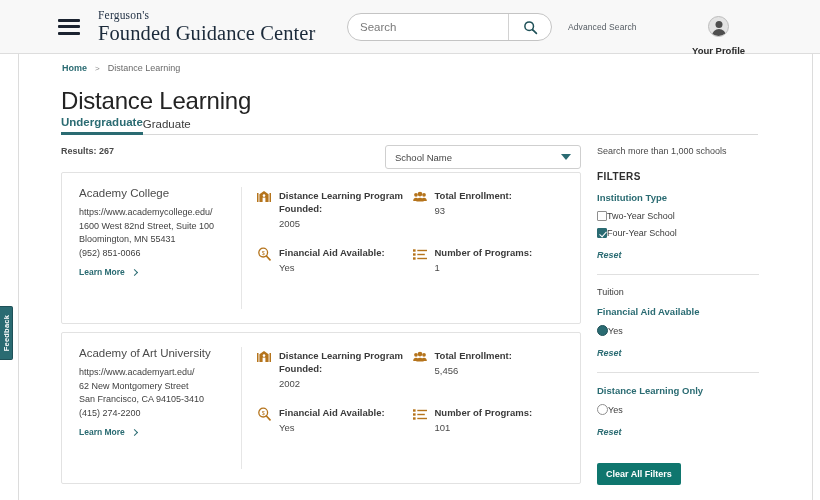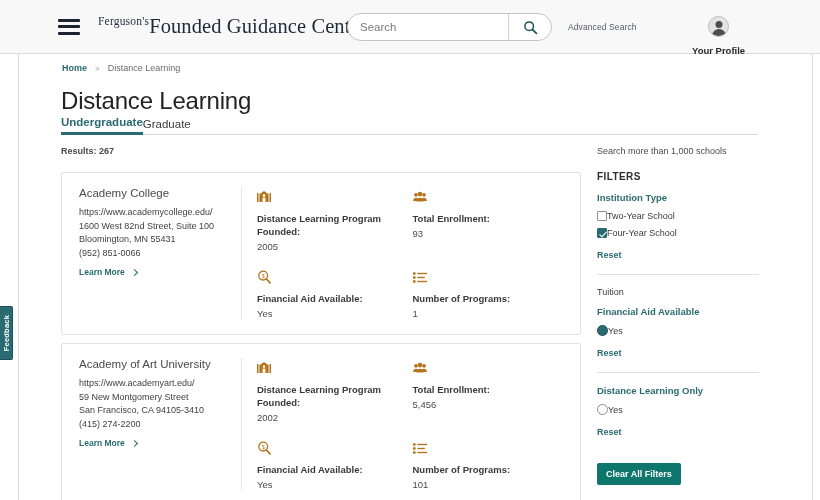--- a/index.html
+++ b/index.html
@@ -30,21 +30,21 @@
     margin-left: 58px;
     display: flex; flex-direction: column; justify-content: space-between;
     cursor: pointer;
   }
   .hamburger span {
     display: block; height: 3px; width: 22px;
     background: #1b2330; border-radius: 1px;
   }
   .brand {
     margin-left: 18px;
-    display: flex; flex-direction: row;
+    display: flex; flex-direction: column;
     line-height: 1;
     color: #1b2a3a;
     font-family: "Liberation Serif", serif;
   }
   .brand-top {
     font-size: 11.5px; letter-spacing: .2px; color: #223144;
     margin-bottom: 2px;
   }
   .brand-main {
     font-size: 20.5px; letter-spacing: .1px; color: #1b2a3a;
@@ -205,21 +205,21 @@
   }
 
   .card-right {
     flex: 1;
     display: grid;
     grid-template-columns: 1fr 1fr;
     grid-auto-rows: min-content;
     row-gap: 16px;
     padding: 2px 12px 0 15px;
   }
-  .fact { display: flex; gap: 8px; align-items: flex-start; flex-direction: column; }
+  .fact { display: flex; gap: 8px; align-items: flex-start; }
   .fact-ico {
     width: 14px; height: 14px; flex: 0 0 14px;
     margin-top: 1px;
     display: flex; align-items: center; justify-content: center;
   }
   .fact-text { line-height: 13px; }
   .fact-label {
     font-size: 9.5px; font-weight: bold; color: #3a3a3a;
     display: block;
   }
@@ -257,21 +257,21 @@
     transform: rotate(42deg);
   }
   .rad {
     width: 11px; height: 11px; flex: 0 0 11px;
     border: 1.4px solid #8f8f8f; border-radius: 50%; background: #fff;
   }
   .rad.selected { background: #2a6b72; border-color: #1f5158; }
   .opt-label { font-size: 9px; color: #3c3c3c; }
   .reset {
     font-size: 9px; font-weight: bold; color: #2a6b72;
-    margin-top: 12px; cursor: pointer;
+    margin-top: 12px; cursor: pointer; font-style: italic;
   }
   .divider {
     height: 1px; background: #e0e0e0;
     margin: 14px 0 12px 0;
   }
   .tuition-label { font-size: 9px; color: #3c3c3c; margin-bottom: 9px; }
   .clear-btn {
     margin-top: 26px;
     display: inline-block;
     background: #0f766e; color: #ffffff;
@@ -343,20 +343,24 @@
 
   <div class="page-title">Distance Learning</div>
 
   <div class="tabs">
     <div class="tab active">Undergraduate</div>
     <div class="tab">Graduate</div>
   </div>
 
   <div class="results-count">Results: 267</div>
 
+  <div class="sort-select">
+    <span class="sort-label">School Name</span>
+    <span class="caret"></span>
+  </div>
 
   <div class="results">
 
     <div class="card">
       <div class="card-left">
         <div class="school-name">Academy College</div>
         <div class="school-line">https://www.academycollege.edu/</div>
         <div class="school-line">1600 West 82nd Street, Suite 100</div>
         <div class="school-line">Bloomington, MN 55431</div>
         <div class="school-line">(952) 851-0066</div>
@@ -426,21 +430,21 @@
             <span class="fact-value">1</span>
           </span>
         </div>
       </div>
     </div>
 
     <div class="card">
       <div class="card-left">
         <div class="school-name">Academy of Art University</div>
         <div class="school-line">https://www.academyart.edu/</div>
-        <div class="school-line">59 New Montgomery Street</div>
+        <div class="school-line">62 New Montgomery Street</div>
         <div class="school-line">San Francisco, CA 94105-3410</div>
         <div class="school-line">(415) 274-2200</div>
         <div class="learn-more">
           <span>Learn More</span>
           <span class="lm-chevron"></span>
         </div>
       </div>
       <div class="card-right">
         <div class="fact">
           <span class="fact-ico">

